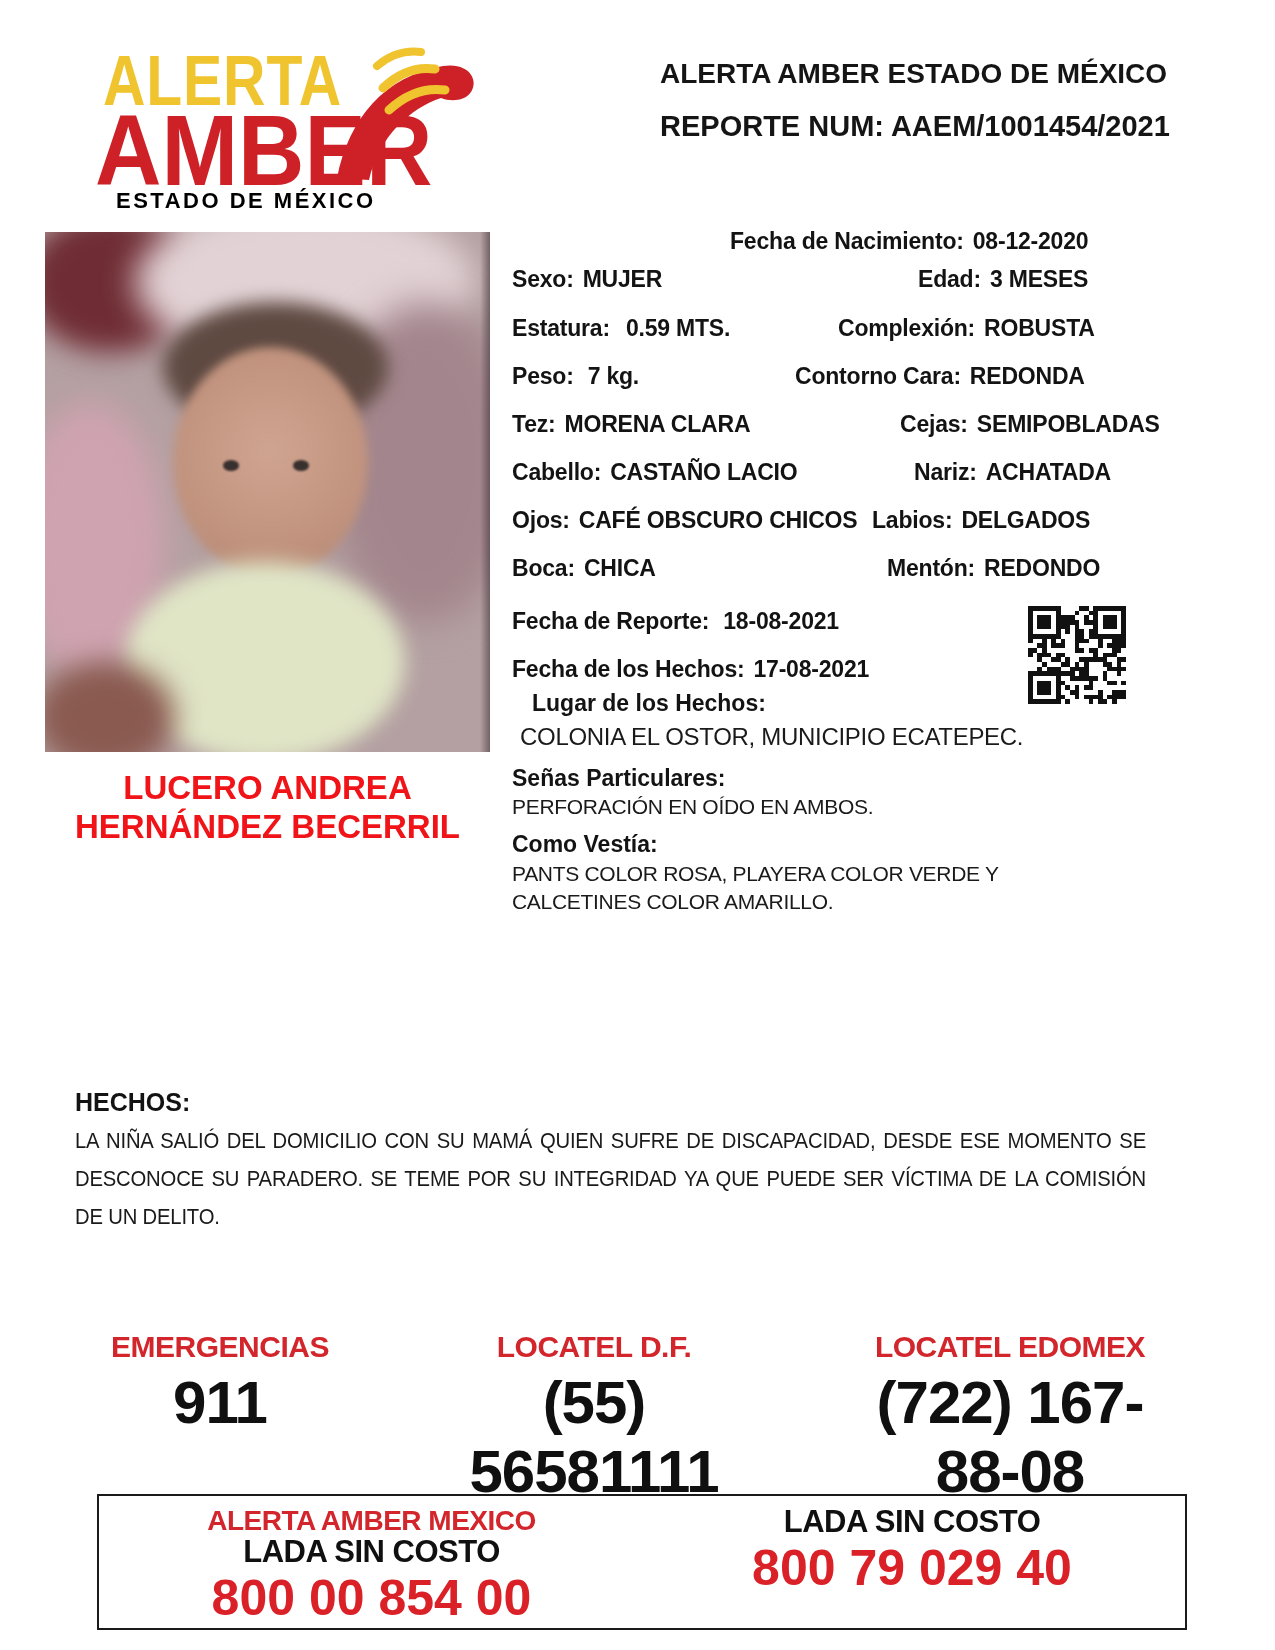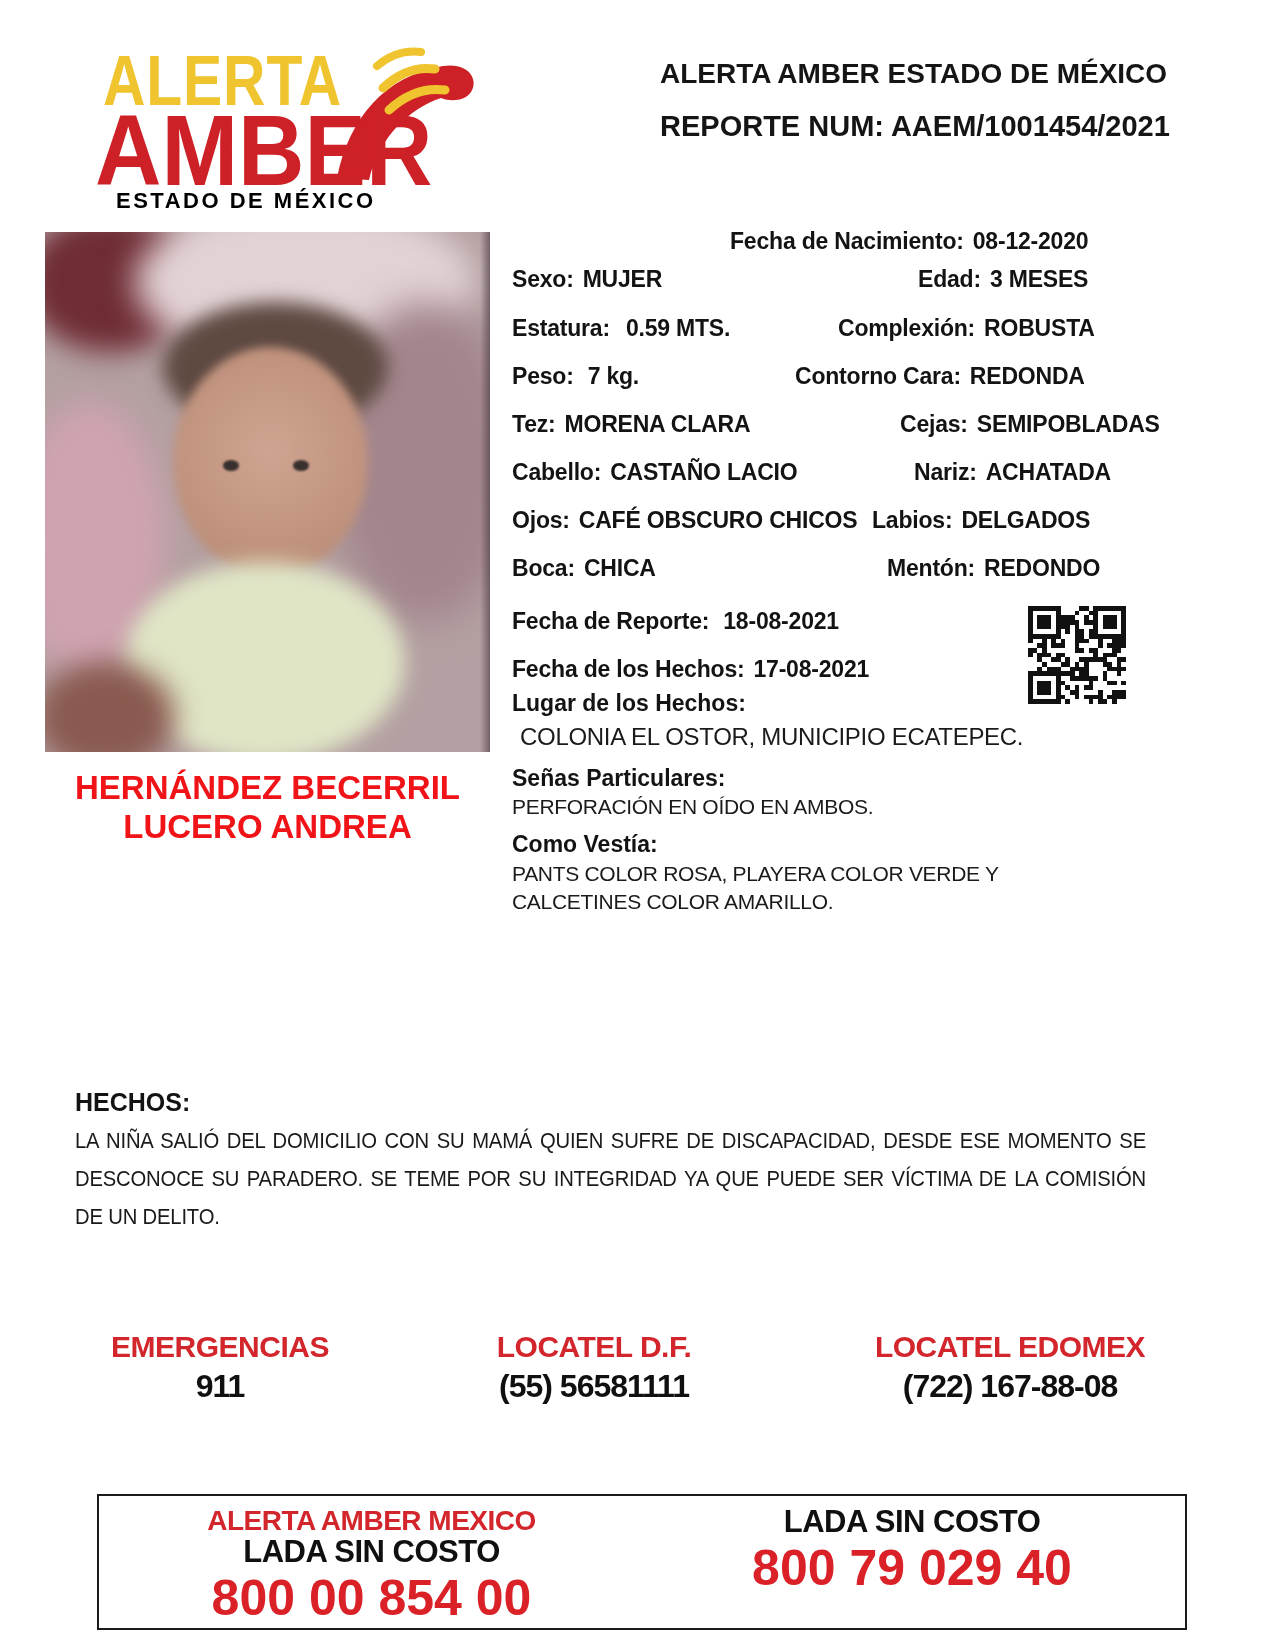--- a/index.html
+++ b/index.html
@@ -58,21 +58,21 @@
 
   
   .hechos-label{position:absolute;left:75px;top:1088px;font-size:25px;font-weight:bold;color:#131313;}
   .hechos-text{position:absolute;left:75px;top:1122px;width:1190px;transform:scaleX(.9);
                transform-origin:left top;font-size:22.5px;line-height:38px;text-align:justify;
                letter-spacing:-0.2px;color:#1a1a1a;}
 
   
   .contact{position:absolute;text-align:center;}
   .contact .c-label{font-size:30px;font-weight:bold;color:#d3262c;letter-spacing:-0.5px;}
-  .contact .c-number{font-size:32px;font-weight:bold;color:#101010;margin-top:4px;letter-spacing:-1px;}
+  .contact .c-number{font-size:60px;font-weight:bold;color:#101010;margin-top:4px;letter-spacing:-1px;}
   .ct-emerg{left:70px;top:1330px;width:300px;}
   .ct-df{left:444px;top:1330px;width:300px;}
   .ct-edomex{left:845px;top:1330px;width:330px;}
 
   
   .bottom-box{position:absolute;left:97px;top:1462px;width:1086px;height:132px;border:2px solid #1a1a1a;margin-top:32px;}
   .box-col{position:absolute;top:10px;text-align:center;}
   .box-col .t{font-size:28px;font-weight:bold;color:#d3262c;letter-spacing:-0.5px;line-height:30px;}
   .box-col .s{font-size:31px;font-weight:bold;color:#101010;letter-spacing:-0.5px;line-height:32px;}
   .box-col .n{font-size:50px;font-weight:bold;color:#da2128;letter-spacing:0px;margin-top:4px;line-height:52px;}
@@ -108,22 +108,22 @@
     <div class="blob b6"></div>
     <div class="blob b7"></div>
     <div class="blob b8"></div>
     <div class="eye e1"></div>
     <div class="eye e2"></div>
     <div class="photo-edge"></div>
   </div>
 
 
   <div class="name">
+    <div>LUCERO ANDREA</div>
     <div>HERNÁNDEZ BECERRIL</div>
-    <div>LUCERO ANDREA</div>
   </div>
 
   <div class="row" style="left:730px;top:228px">
     <span>Fecha de Nacimiento:</span><span class="val">08-12-2020</span>
   </div>
 
   <div class="row" style="left:512px;top:266px">
     <span>Sexo:</span><span class="val">MUJER</span>
   </div>
   <div class="row" style="left:918px;top:266px">
@@ -415,21 +415,21 @@
       <div style="grid-area: 21 / 5;"></div>
       <div style="grid-area: 21 / 6;"></div>
       <div style="grid-area: 21 / 7;"></div>
       <div style="grid-area: 21 / 9;"></div>
       <div style="grid-area: 21 / 14;"></div>
       <div style="grid-area: 21 / 16;"></div>
       <div style="grid-area: 21 / 17;"></div>
       <div style="grid-area: 21 / 19;"></div>
     </div>
 
-  <div class="sec-label" style="left:512px;top:690px">Lugar de los Hechos:</div>
+  <div class="sec-label" style="left:532px;top:690px">Lugar de los Hechos:</div>
   <div class="sec-value" style="left:520px;top:723px">COLONIA EL OSTOR, MUNICIPIO ECATEPEC.</div>
 
   <div class="sec-label" style="left:512px;top:765px">Señas Particulares:</div>
   <div class="sec-value small" style="left:512px;top:795px">PERFORACIÓN EN OÍDO EN AMBOS.</div>
 
   <div class="sec-label" style="left:512px;top:831px">Como Vestía:</div>
   <div class="sec-value small" style="left:512px;top:860px;width:600px;line-height:28px;white-space:normal">PANTS COLOR ROSA, PLAYERA COLOR VERDE Y CALCETINES COLOR AMARILLO.</div>
 
   <div class="hechos-label">HECHOS:</div>
   <div class="hechos-text">LA NIÑA SALIÓ DEL DOMICILIO CON SU MAMÁ QUIEN SUFRE DE DISCAPACIDAD, DESDE ESE MOMENTO SE DESCONOCE SU PARADERO. SE TEME POR SU INTEGRIDAD YA QUE PUEDE SER VÍCTIMA DE LA COMISIÓN DE UN DELITO.</div>

